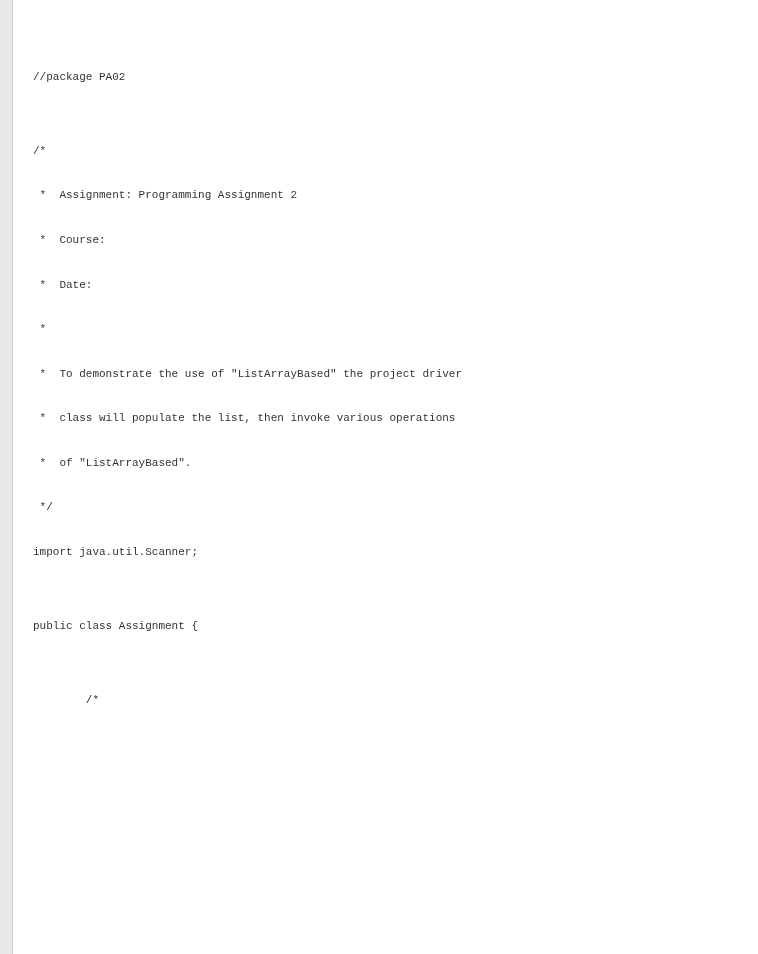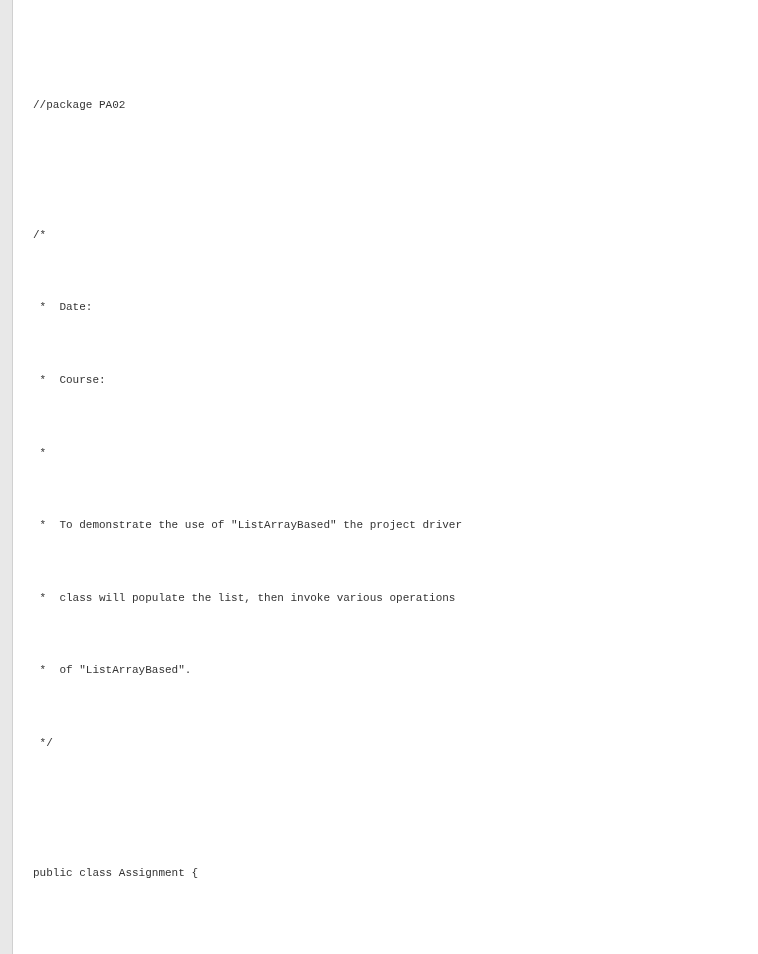--- a/index.html
+++ b/index.html
@@ -23,38 +23,39 @@
       border-left: 1px solid #d0d0d0;
     }
     .code-block {
       white-space: pre;
       color: #333333;
       font-family: 'Courier New', Courier, monospace;
     }
     .code-line {
       display: block;
       white-space: pre;
-      margin-top: 28px;
     }
   </style>
 </head>
 <body>
 
 <div class="page-container">
   <div class="code-block">
     <span class="code-line">//package PA02</span>
     <span class="code-line"></span>
     <span class="code-line">/*</span>
+    <span class="code-line"> *  Assignment: Programming Assignment 2</span>
+    <span class="code-line"> *  Course:</span>
     <span class="code-line"> *  Date:</span>
-    <span class="code-line"> *  Course:</span>
     <span class="code-line"> *</span>
     <span class="code-line"> *  To demonstrate the use of "ListArrayBased" the project driver</span>
     <span class="code-line"> *  class will populate the list, then invoke various operations</span>
     <span class="code-line"> *  of "ListArrayBased".</span>
     <span class="code-line"> */</span>
+    <span class="code-line">import java.util.Scanner;</span>
     <span class="code-line"></span>
     <span class="code-line">public class Assignment {</span>
     <span class="code-line"></span>
     <span class="code-line">        /*</span>
     
     
     
     
     
     

